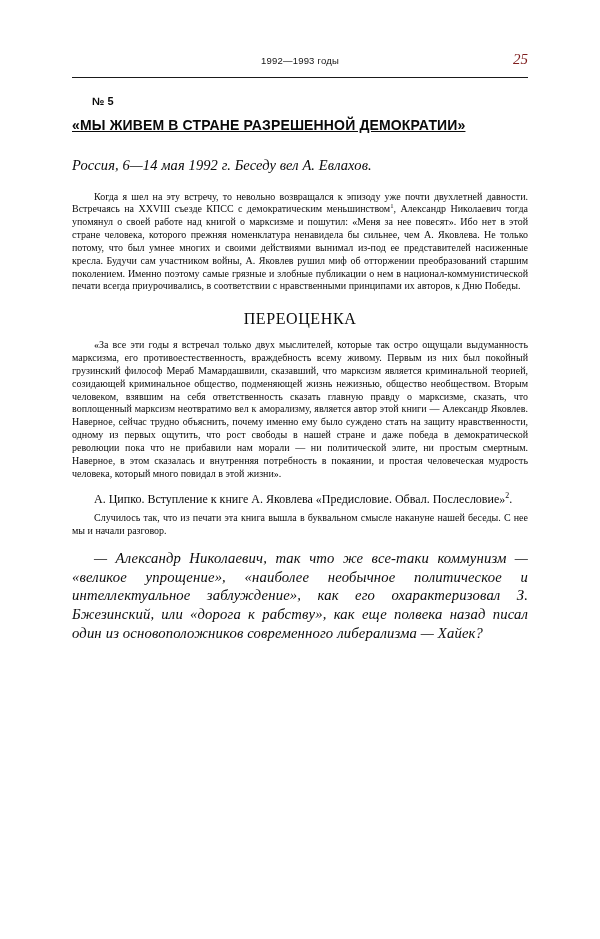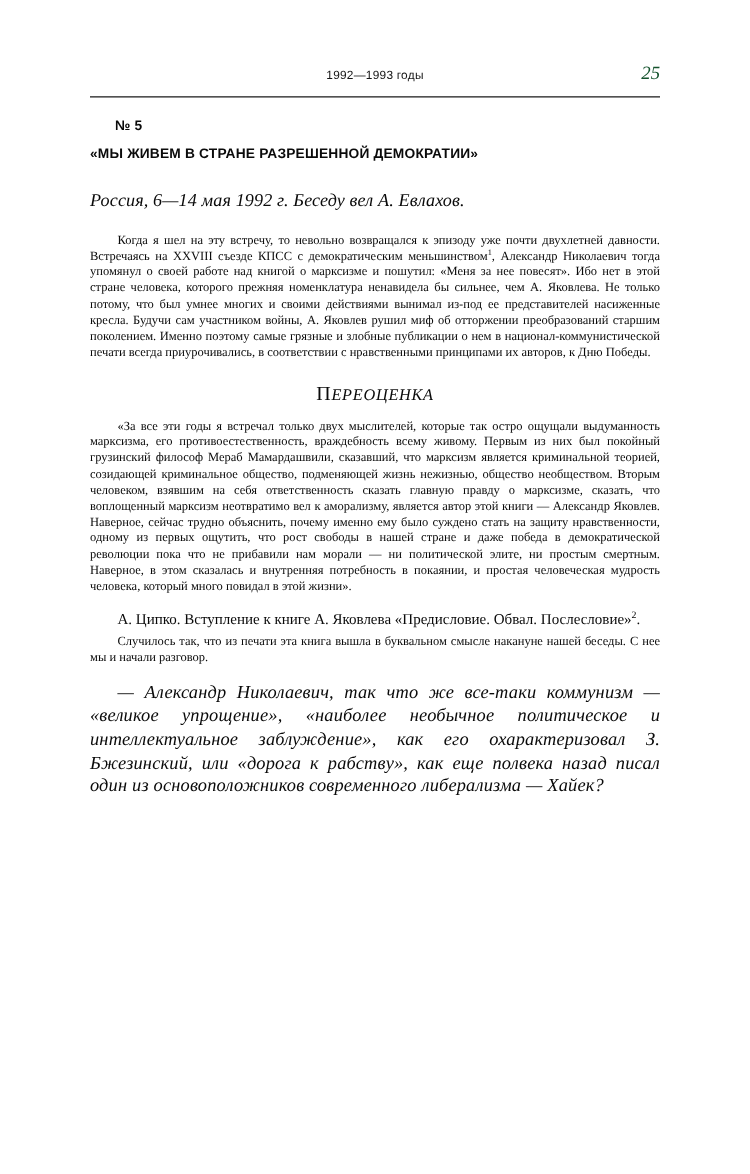--- a/index.html
+++ b/index.html
@@ -49,45 +49,46 @@
     letter-spacing: 0.2px;
     color: #141414;
   }
   .running-head-folio {
     position: absolute;
     right: 0;
     top: -2px;
     font-family: "Liberation Serif", "DejaVu Serif", serif;
     font-size: 15px;
     font-style: italic;
-    color: #14532d;
+    color: #7f1d1d;
   }
   .head-rule {
     border: 0;
     border-top: 1.3px solid #1a1a1a;
     margin: 2px 0 0 0;
     width: 100%;
   }
 
   
   .doc-number {
     font-family: "Liberation Sans", "DejaVu Sans", sans-serif;
     font-size: 11px;
     font-weight: bold;
     margin-top: 17px;
     margin-left: 20px;
     letter-spacing: 0.1px;
   }
   .doc-title {
     font-family: "Liberation Sans", "DejaVu Sans", sans-serif;
-    font-size: 11px;
+    font-size: 14px;
     font-weight: bold;
     margin-top: 10px;
     letter-spacing: 0.15px;
     line-height: 1.25;
+    text-decoration: underline;
   }
   .doc-source {
     font-family: "Liberation Serif", "DejaVu Serif", serif;
     font-style: italic;
     font-size: 14.5px;
     margin-top: 22px;
     letter-spacing: 0.1px;
   }
 
   
@@ -111,22 +112,21 @@
     text-align: center;
     margin-top: 17px;
     margin-bottom: 11px;
     font-size: 13.6px;
     letter-spacing: 0.6px;
   }
   .section-head .cap {
     font-size: 16px;
   }
   .section-head .sc {
-    font-size: 13px;
-    font-style: italic;
+    font-size: 16px;
   }
 
   .attribution {
     font-size: 12px;
     line-height: 1.285;
     text-align: justify;
     margin: 11px 0 0 0;
     text-indent: 22px;
   }
 

